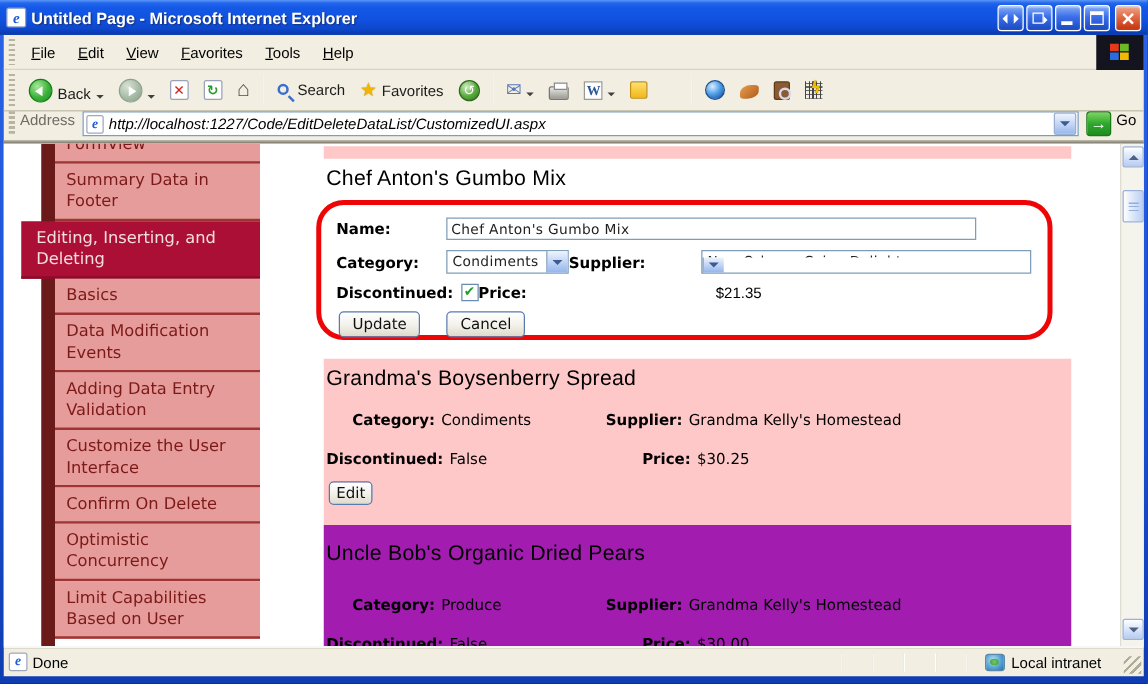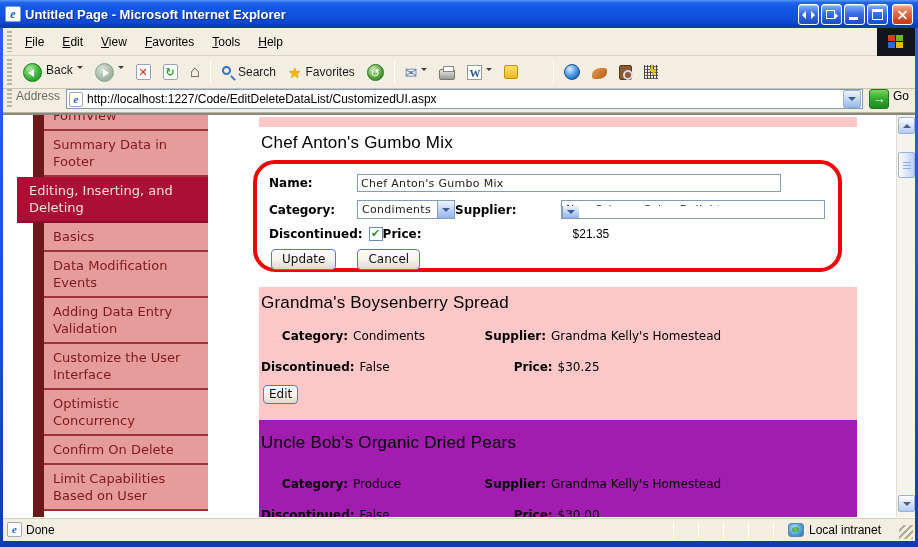--- a/index.html
+++ b/index.html
@@ -35,21 +35,21 @@
     background:repeating-linear-gradient(180deg,#b8b4a2 0 2px,transparent 2px 4px); flex:none; }
   .menu-item { font-size:12px; color:#000; padding:3px 9px; cursor:default; }
   .menu-item::first-letter { text-decoration:underline; }
   .winlogo { position:absolute; right:0; top:0; width:38px; height:28px; background:#14141e;
     display:flex; align-items:center; justify-content:center; }
   .flag { width:16px; height:14px; display:grid; grid-template-columns:7px 7px; grid-template-rows:6px 6px; gap:1px; }
   .flag i:nth-child(1){background:#e43a1c;} .flag i:nth-child(2){background:#6cb829;}
   .flag i:nth-child(3){background:#2d6ae0;} .flag i:nth-child(4){background:#f0b800;}
 
   .toolbar { top:56px; height:33px; border-bottom:1px solid #c9c5b2; display:flex; align-items:center; gap:2px; }
-  .tbtn { display:flex; align-items:flex-start; gap:4px; padding:2px 5px; border-radius:3px; font-size:12px; color:#1c1c1c; }
+  .tbtn { display:flex; align-items:flex-end; gap:4px; padding:2px 5px; border-radius:3px; font-size:12px; color:#1c1c1c; }
   .tsep { width:1px; height:24px; background:#c6c2b0; border-right:1px solid #fff; margin:0 3px; flex:none; }
   .circle-btn { width:19px; height:19px; border-radius:50%; position:relative; flex:none;
     background:radial-gradient(circle at 35% 30%,#a8e89a,#3cb23c 55%,#1e8c1e); border:1px solid #157a15; }
   .circle-btn.disabled { background:radial-gradient(circle at 35% 30%,#d8e4d4,#a8bca8 55%,#88a088); border-color:#90a090; }
   .circle-btn .arr { position:absolute; top:5px; border:4px solid transparent; }
   .circle-btn .arr.left { left:4px; border-right:6px solid #fff; border-left-width:0; }
   .circle-btn .arr.right{ right:4px; border-left:6px solid #fff; border-right-width:0; }
   .caret { width:0; height:0; border:3px solid transparent; border-top-color:#404040; margin-top:3px; }
   .doc-ico { width:15px; height:16px; background:#fff; border:1px solid #9aa2b8; border-radius:2px; position:relative; flex:none;
     font:bold 11px/15px "DejaVu Sans",sans-serif; text-align:center; }
@@ -73,21 +73,21 @@
   .barcode { width:14px; height:14px; position:relative;
     background:repeating-linear-gradient(90deg,#444 0 1px,transparent 1px 3px), repeating-linear-gradient(0deg,#666 0 1px,transparent 1px 3px); }
   .barcode::after { content:"ϟ"; position:absolute; left:4px; top:-1px; color:#f0c000; font:bold 13px/14px "DejaVu Sans",sans-serif; text-shadow:0 0 1px #806000; }
 
   .addressbar { top:89px; height:24px; display:flex; align-items:flex-start; border-bottom:1px solid #b8b4a4; }
   .addr-label { color:#6d6d66; font-size:12px; margin-right:6px; }
   .addr-label::first-letter { } 
   .addr-input { flex:1; height:20px; background:#fff; border:1px solid #7f9db9; display:flex; align-items:center; padding-left:2px; }
   .addr-doc { width:14px; height:15px; background:#fff; border:1px solid #a0a8c0; border-radius:2px; color:#1b5cd8;
     font:italic bold 11px/13px "Liberation Serif",serif; text-align:center; margin-right:4px; flex:none; }
-  .addr-url { font-size:12px; color:#000; flex:1; white-space:nowrap; overflow:hidden; }
+  .addr-url { font-size:12px; color:#000; flex:1; white-space:nowrap; overflow:hidden;font-style:italic; }
   .addr-drop { width:18px; height:18px; margin:0 1px; border:1px solid #9ab0d0; border-radius:2px;
     background:linear-gradient(180deg,#eef4fd,#c0d4f4 55%,#98b8ec); display:flex; align-items:center; justify-content:center; flex:none; }
   .addr-drop i { border:4px solid transparent; border-top-color:#3a5a90; margin-top:4px; }
   .go-btn { width:20px; height:20px; margin:0 4px 0 6px; border:1px solid #1a7a1a; border-radius:3px; flex:none;
     background:linear-gradient(180deg,#7cd65c,#2fa82f 50%,#1e8c1e); color:#fff; font-weight:bold; font-size:13px; line-height:18px; text-align:center; }
   .go-label { font-size:12px; margin-right:6px; }
 
   
   .client { position:absolute; top:113px; left:3px; right:3px; height:404px; background:#fff; border-top:2px solid #8a887c; }
   .page { position:absolute; left:0; top:0; right:19px; bottom:0; background:#fff; overflow:hidden; }
@@ -292,22 +292,22 @@
 
       <div class="side-rail"></div>
       <div class="side-list">
         <div class="side-item">FormView</div>
         <div class="side-item">Summary Data in Footer</div>
         <div class="side-item selected">Editing, Inserting, and Deleting</div>
         <div class="side-item">Basics</div>
         <div class="side-item">Data Modification Events</div>
         <div class="side-item">Adding Data Entry Validation</div>
         <div class="side-item">Customize the User Interface</div>
+        <div class="side-item">Confirm On Delete</div>
         <div class="side-item">Optimistic Concurrency</div>
-        <div class="side-item">Confirm On Delete</div>
         <div class="side-item">Limit Capabilities Based on User</div>
       </div>
 
       <div class="main">
         <div class="pink-strip"></div>
         <div class="prod-head head1">Chef Anton's Gumbo Mix</div>
 
         <div class="edit-circle">
           <div class="frow">
             <span class="flab">Name:</span>

